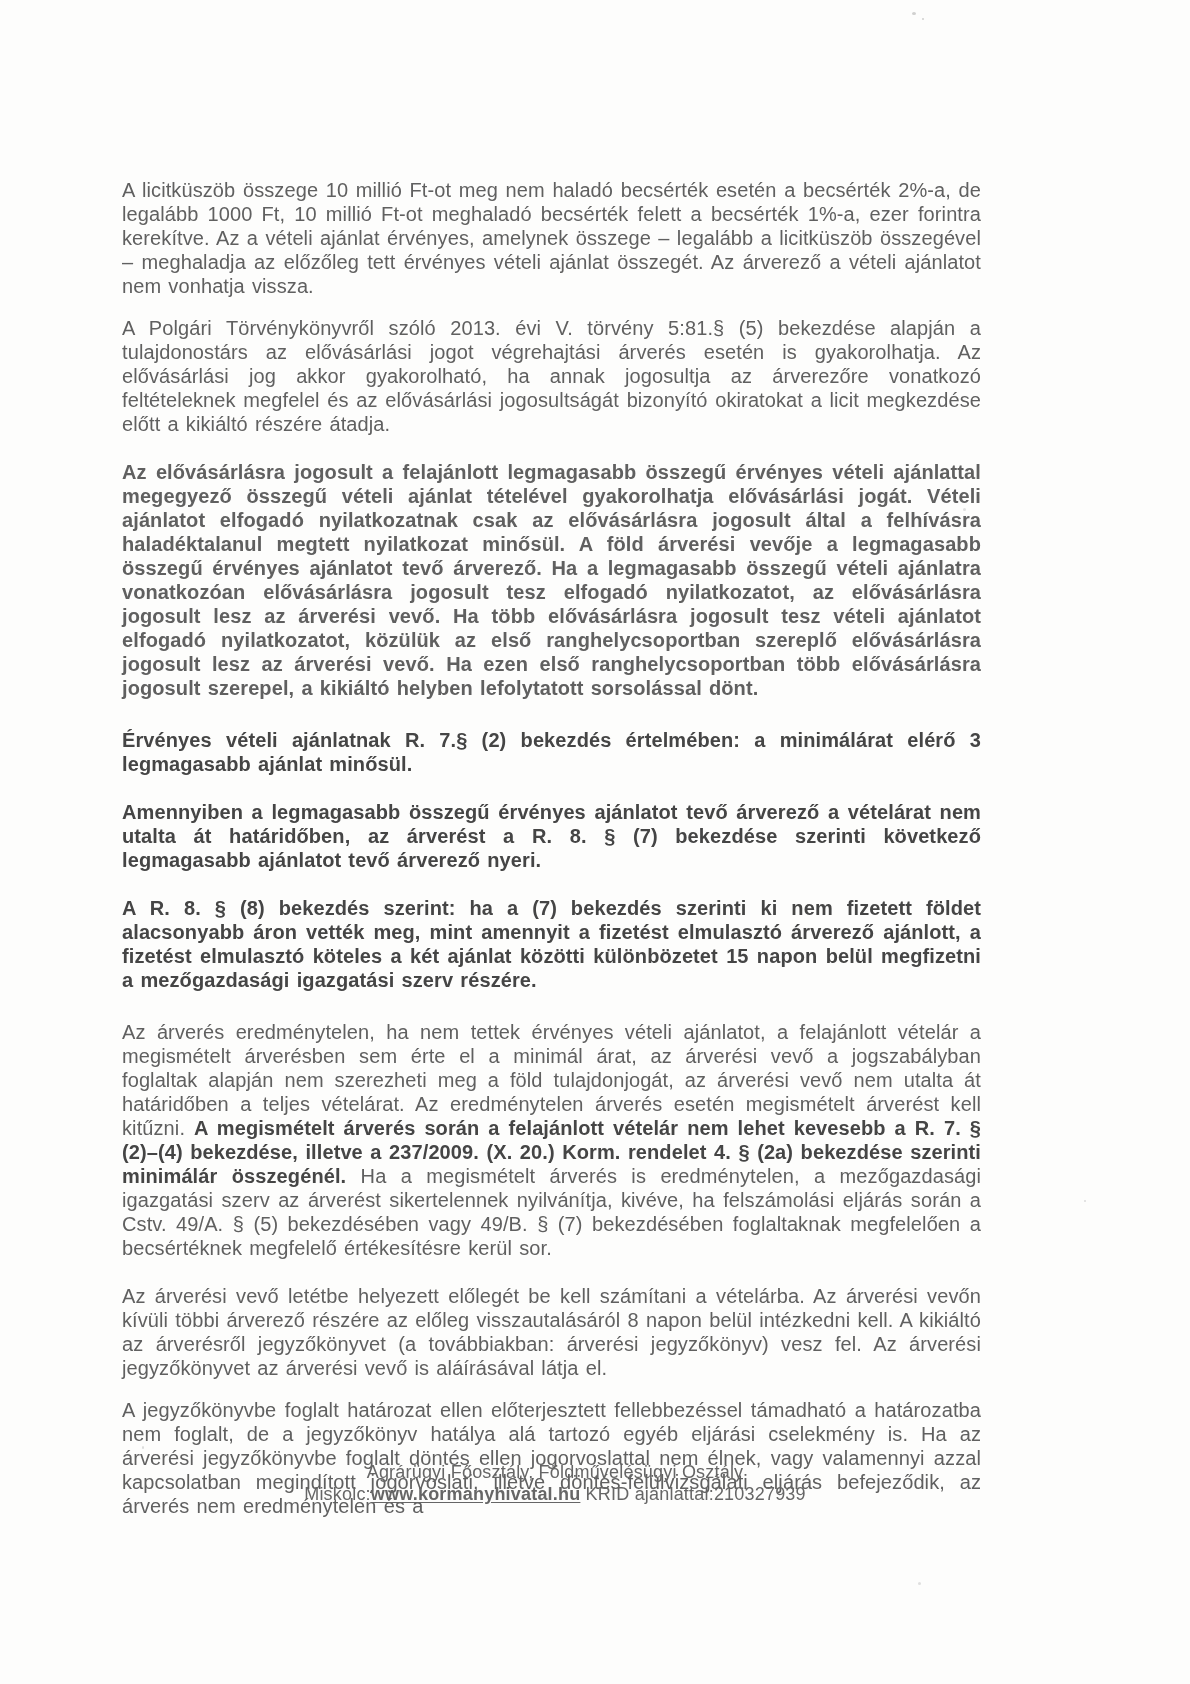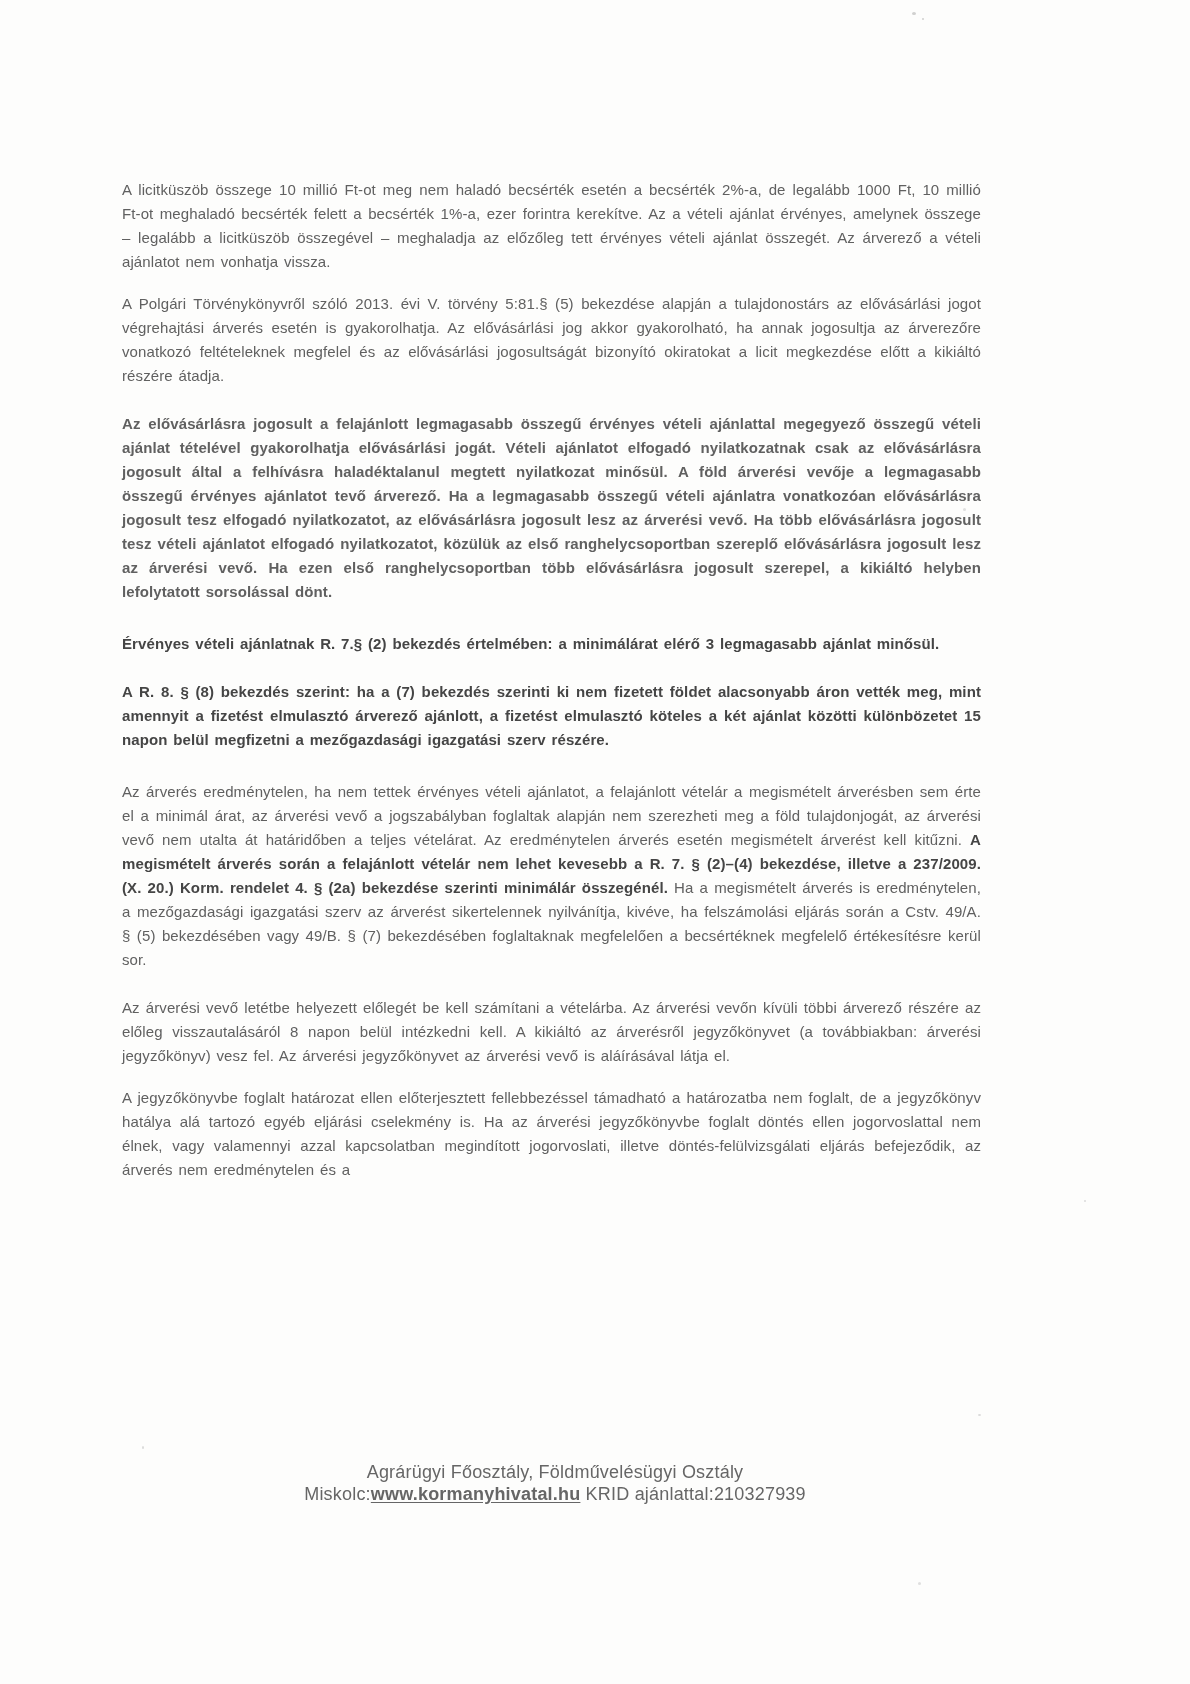--- a/index.html
+++ b/index.html
@@ -16,21 +16,21 @@
     overflow: hidden;
   }
   .content {
     position: absolute;
     left: 122px;
     top: 178px;
     width: 866px;
   }
   .para {
     margin: 0 7px 22px 0;
-    font-size: 15px;
+    font-size: 20px;
     line-height: 24px;
     color: #606060;
     text-align: justify;
     letter-spacing: 0.1px;
     word-spacing: 1.5px;
   }
   .para.bold {
     font-weight: bold;
     color: #454545;
   }
@@ -87,20 +87,21 @@
   <div class="content">
 
     <p class="para m18">A licitküszöb összege 10 millió Ft-ot meg nem haladó becsérték esetén a becsérték 2%-a, de legalább 1000 Ft, 10 millió Ft-ot meghaladó becsérték felett a becsérték 1%-a, ezer forintra kerekítve. Az a vételi ajánlat érvényes, amelynek összege – legalább a licitküszöb összegével – meghaladja az előzőleg tett érvényes vételi ajánlat összegét. Az árverező a vételi ajánlatot nem vonhatja vissza.</p>
 
     <p class="para m24">A Polgári Törvénykönyvről szóló 2013. évi V. törvény 5:81.§ (5) bekezdése alapján a tulajdonostárs az elővásárlási jogot végrehajtási árverés esetén is gyakorolhatja. Az elővásárlási jog akkor gyakorolható, ha annak jogosultja az árverezőre vonatkozó feltételeknek megfelel és az elővásárlási jogosultságát bizonyító okiratokat a licit megkezdése előtt a kikiáltó részére átadja.</p>
 
     <p class="para m28">Az elővásárlásra jogosult a felajánlott legmagasabb összegű érvényes vételi ajánlattal megegyező összegű vételi ajánlat tételével gyakorolhatja elővásárlási jogát. Vételi ajánlatot elfogadó nyilatkozatnak csak az elővásárlásra jogosult által a felhívásra haladéktalanul megtett nyilatkozat minősül. A föld árverési vevője a legmagasabb összegű érvényes ajánlatot tevő árverező. Ha a legmagasabb összegű vételi ajánlatra vonatkozóan elővásárlásra jogosult tesz elfogadó nyilatkozatot, az elővásárlásra jogosult lesz az árverési vevő. Ha több elővásárlásra jogosult tesz vételi ajánlatot elfogadó nyilatkozatot, közülük az első ranghelycsoportban szereplő elővásárlásra jogosult lesz az árverési vevő. Ha ezen első ranghelycsoportban több elővásárlásra jogosult szerepel, a kikiáltó helyben lefolytatott sorsolással dönt.</p>
 
     <p class="para bold m24">Érvényes vételi ajánlatnak R. 7.§ (2) bekezdés értelmében: a minimálárat elérő 3 legmagasabb ajánlat minősül.</p>
 
+    <p class="para bold m24">Amennyiben a legmagasabb összegű érvényes ajánlatot tevő árverező a vételárat nem utalta át határidőben, az árverést a R. 8. § (7) bekezdése szerinti következő legmagasabb ajánlatot tevő árverező nyeri.</p>
 
     <p class="para bold m28">A R. 8. § (8) bekezdés szerint: ha a (7) bekezdés szerinti ki nem fizetett földet alacsonyabb áron vették meg, mint amennyit a fizetést elmulasztó árverező ajánlott, a fizetést elmulasztó köteles a két ajánlat közötti különbözetet 15 napon belül megfizetni a mezőgazdasági igazgatási szerv részére.</p>
 
     <p class="para m24">
       <span>Az árverés eredménytelen, ha nem tettek érvényes vételi ajánlatot, a felajánlott vételár a megismételt árverésben sem érte el a minimál árat, az árverési vevő a jogszabályban foglaltak alapján nem szerezheti meg a föld tulajdonjogát, az árverési vevő nem utalta át határidőben a teljes vételárat. Az eredménytelen árverés esetén megismételt árverést kell kitűzni. </span><span class="b">A megismételt árverés során a felajánlott vételár nem lehet kevesebb a R. 7. § (2)–(4) bekezdése, illetve a 237/2009. (X. 20.) Korm. rendelet 4. § (2a) bekezdése szerinti minimálár összegénél.</span><span> Ha a megismételt árverés is eredménytelen, a mezőgazdasági igazgatási szerv az árverést sikertelennek nyilvánítja, kivéve, ha felszámolási eljárás során a Cstv. 49/A. § (5) bekezdésében vagy 49/B. § (7) bekezdésében foglaltaknak megfelelően a becsértéknek megfelelő értékesítésre kerül sor.</span>
     </p>
 
     <p class="para m18">Az árverési vevő letétbe helyezett előlegét be kell számítani a vételárba. Az árverési vevőn kívüli többi árverező részére az előleg visszautalásáról 8 napon belül intézkedni kell. A kikiáltó az árverésről jegyzőkönyvet (a továbbiakban: árverési jegyzőkönyv) vesz fel. Az árverési jegyzőkönyvet az árverési vevő is aláírásával látja el.</p>
 
     <p class="para">A jegyzőkönyvbe foglalt határozat ellen előterjesztett fellebbezéssel támadható a határozatba nem foglalt, de a jegyzőkönyv hatálya alá tartozó egyéb eljárási cselekmény is. Ha az árverési jegyzőkönyvbe foglalt döntés ellen jogorvoslattal nem élnek, vagy valamennyi azzal kapcsolatban megindított jogorvoslati, illetve döntés-felülvizsgálati eljárás befejeződik, az árverés nem eredménytelen és a</p>

